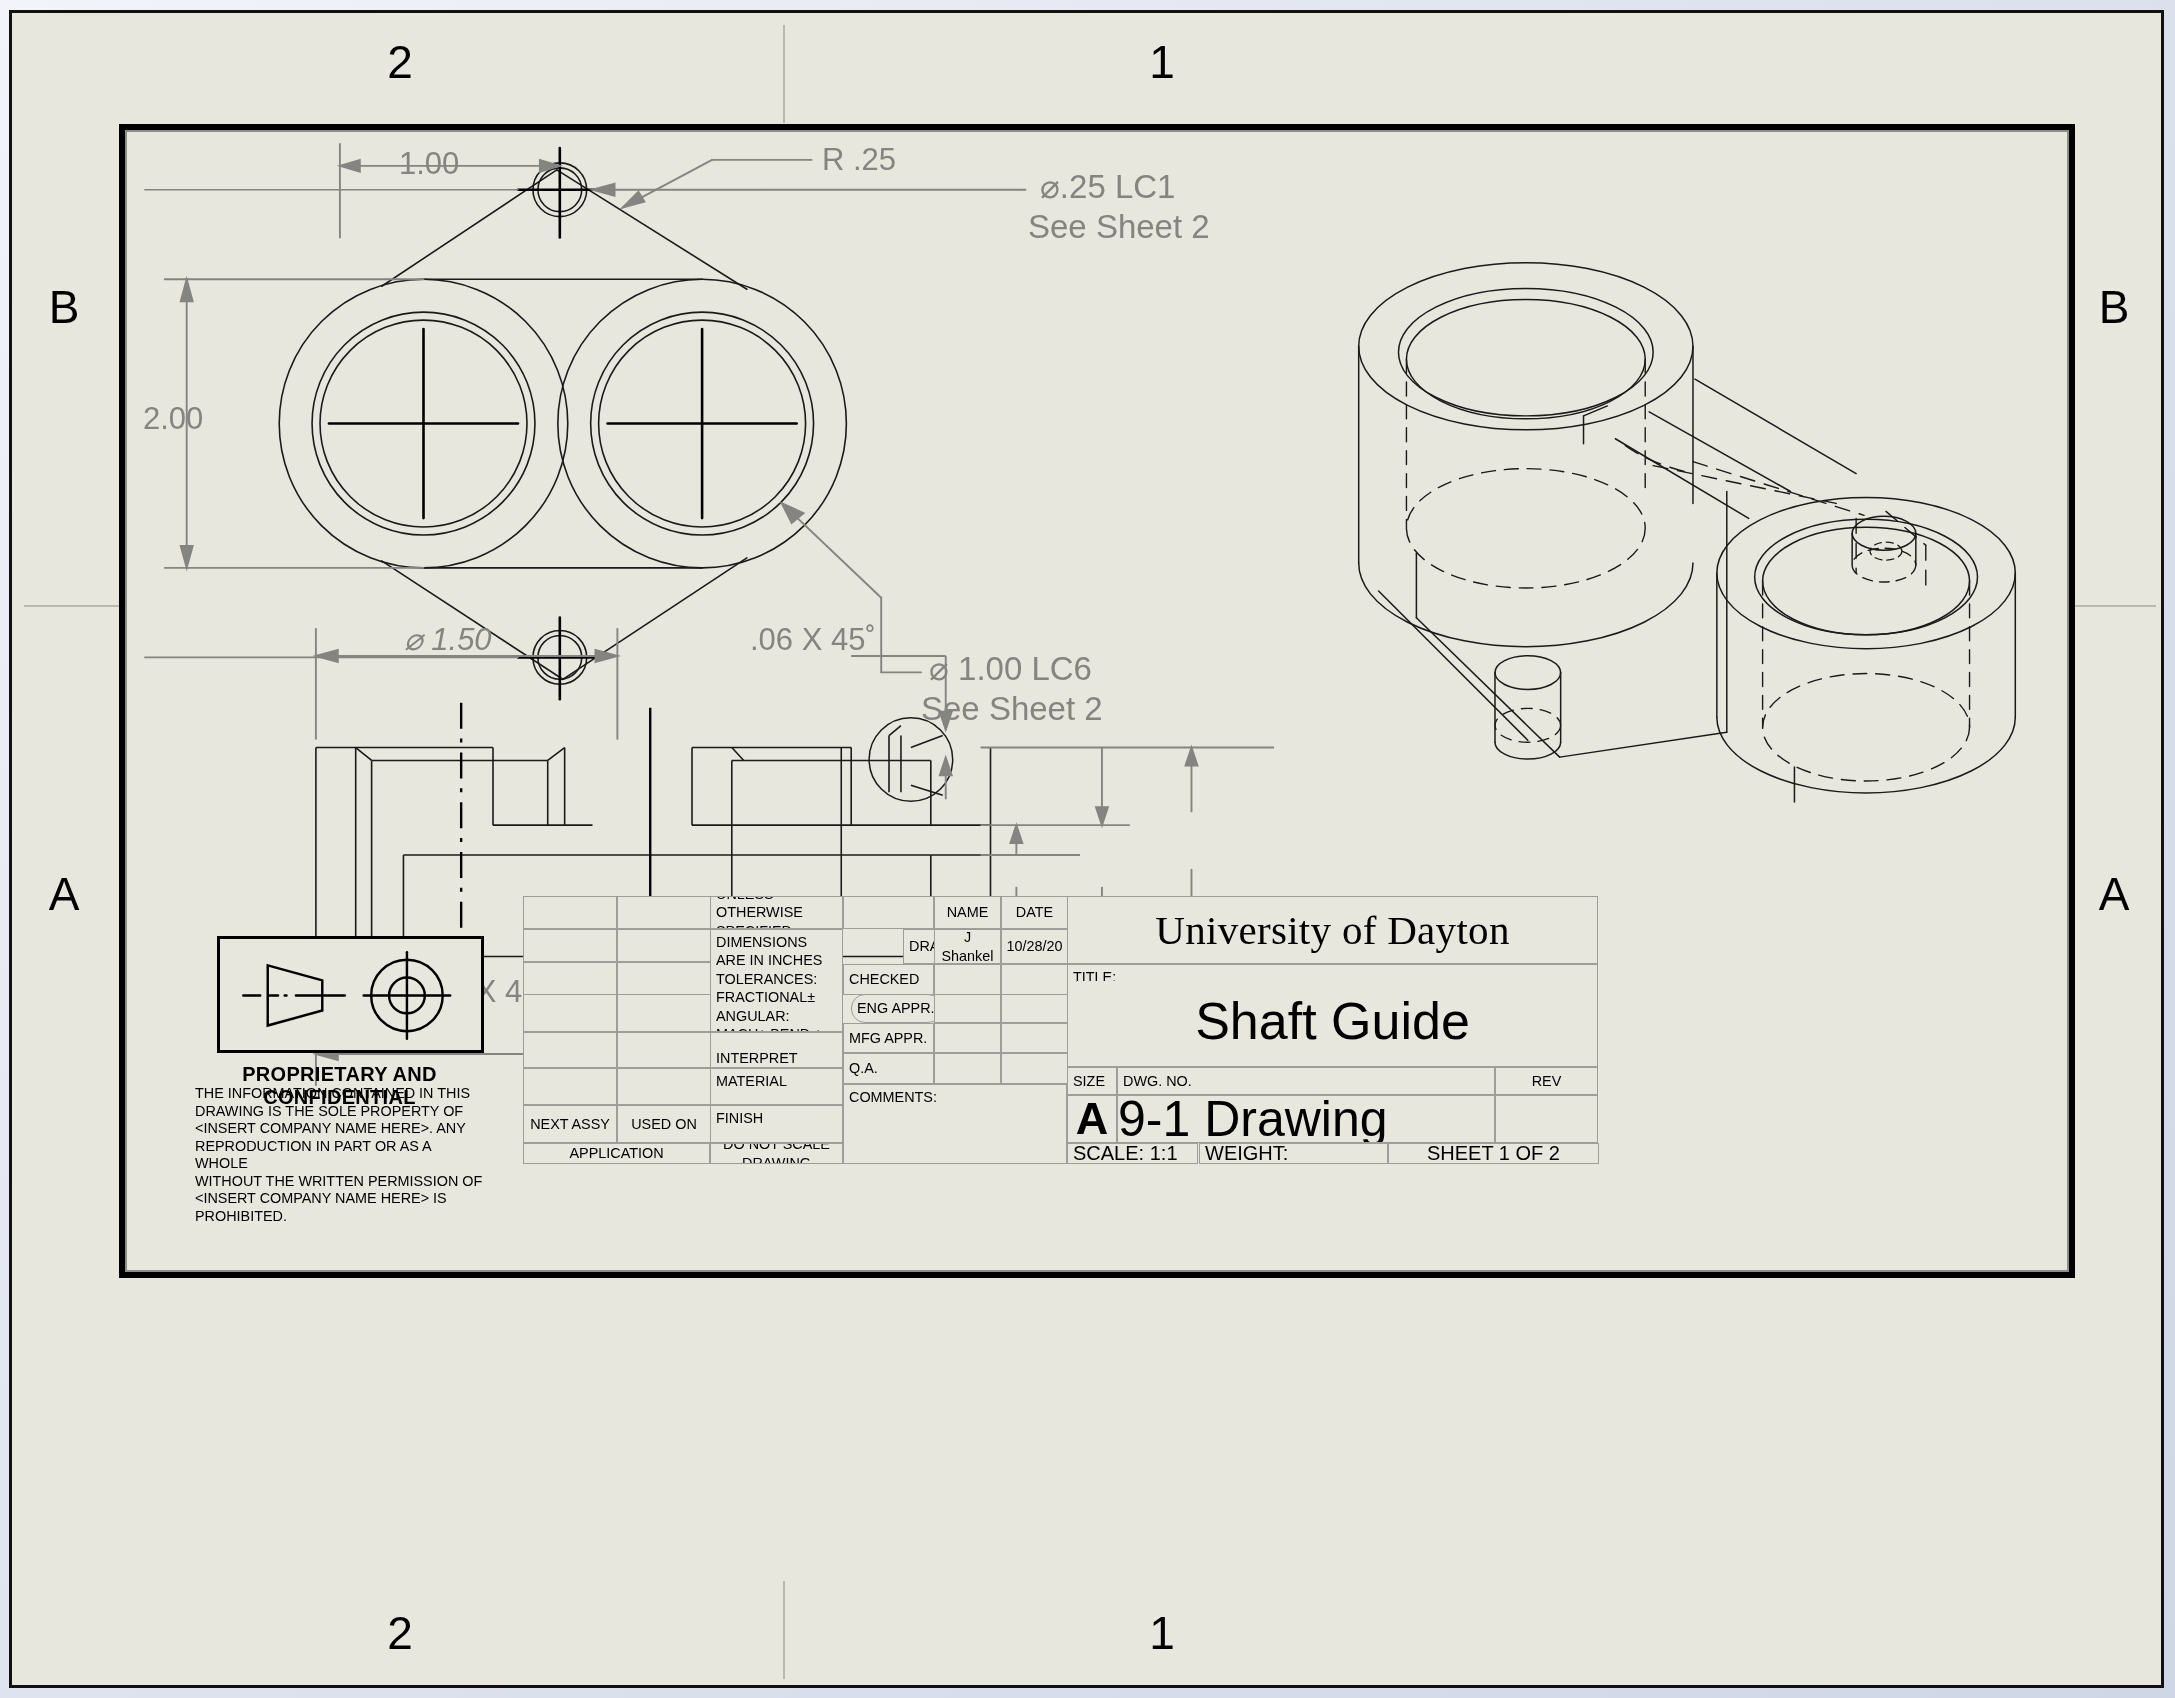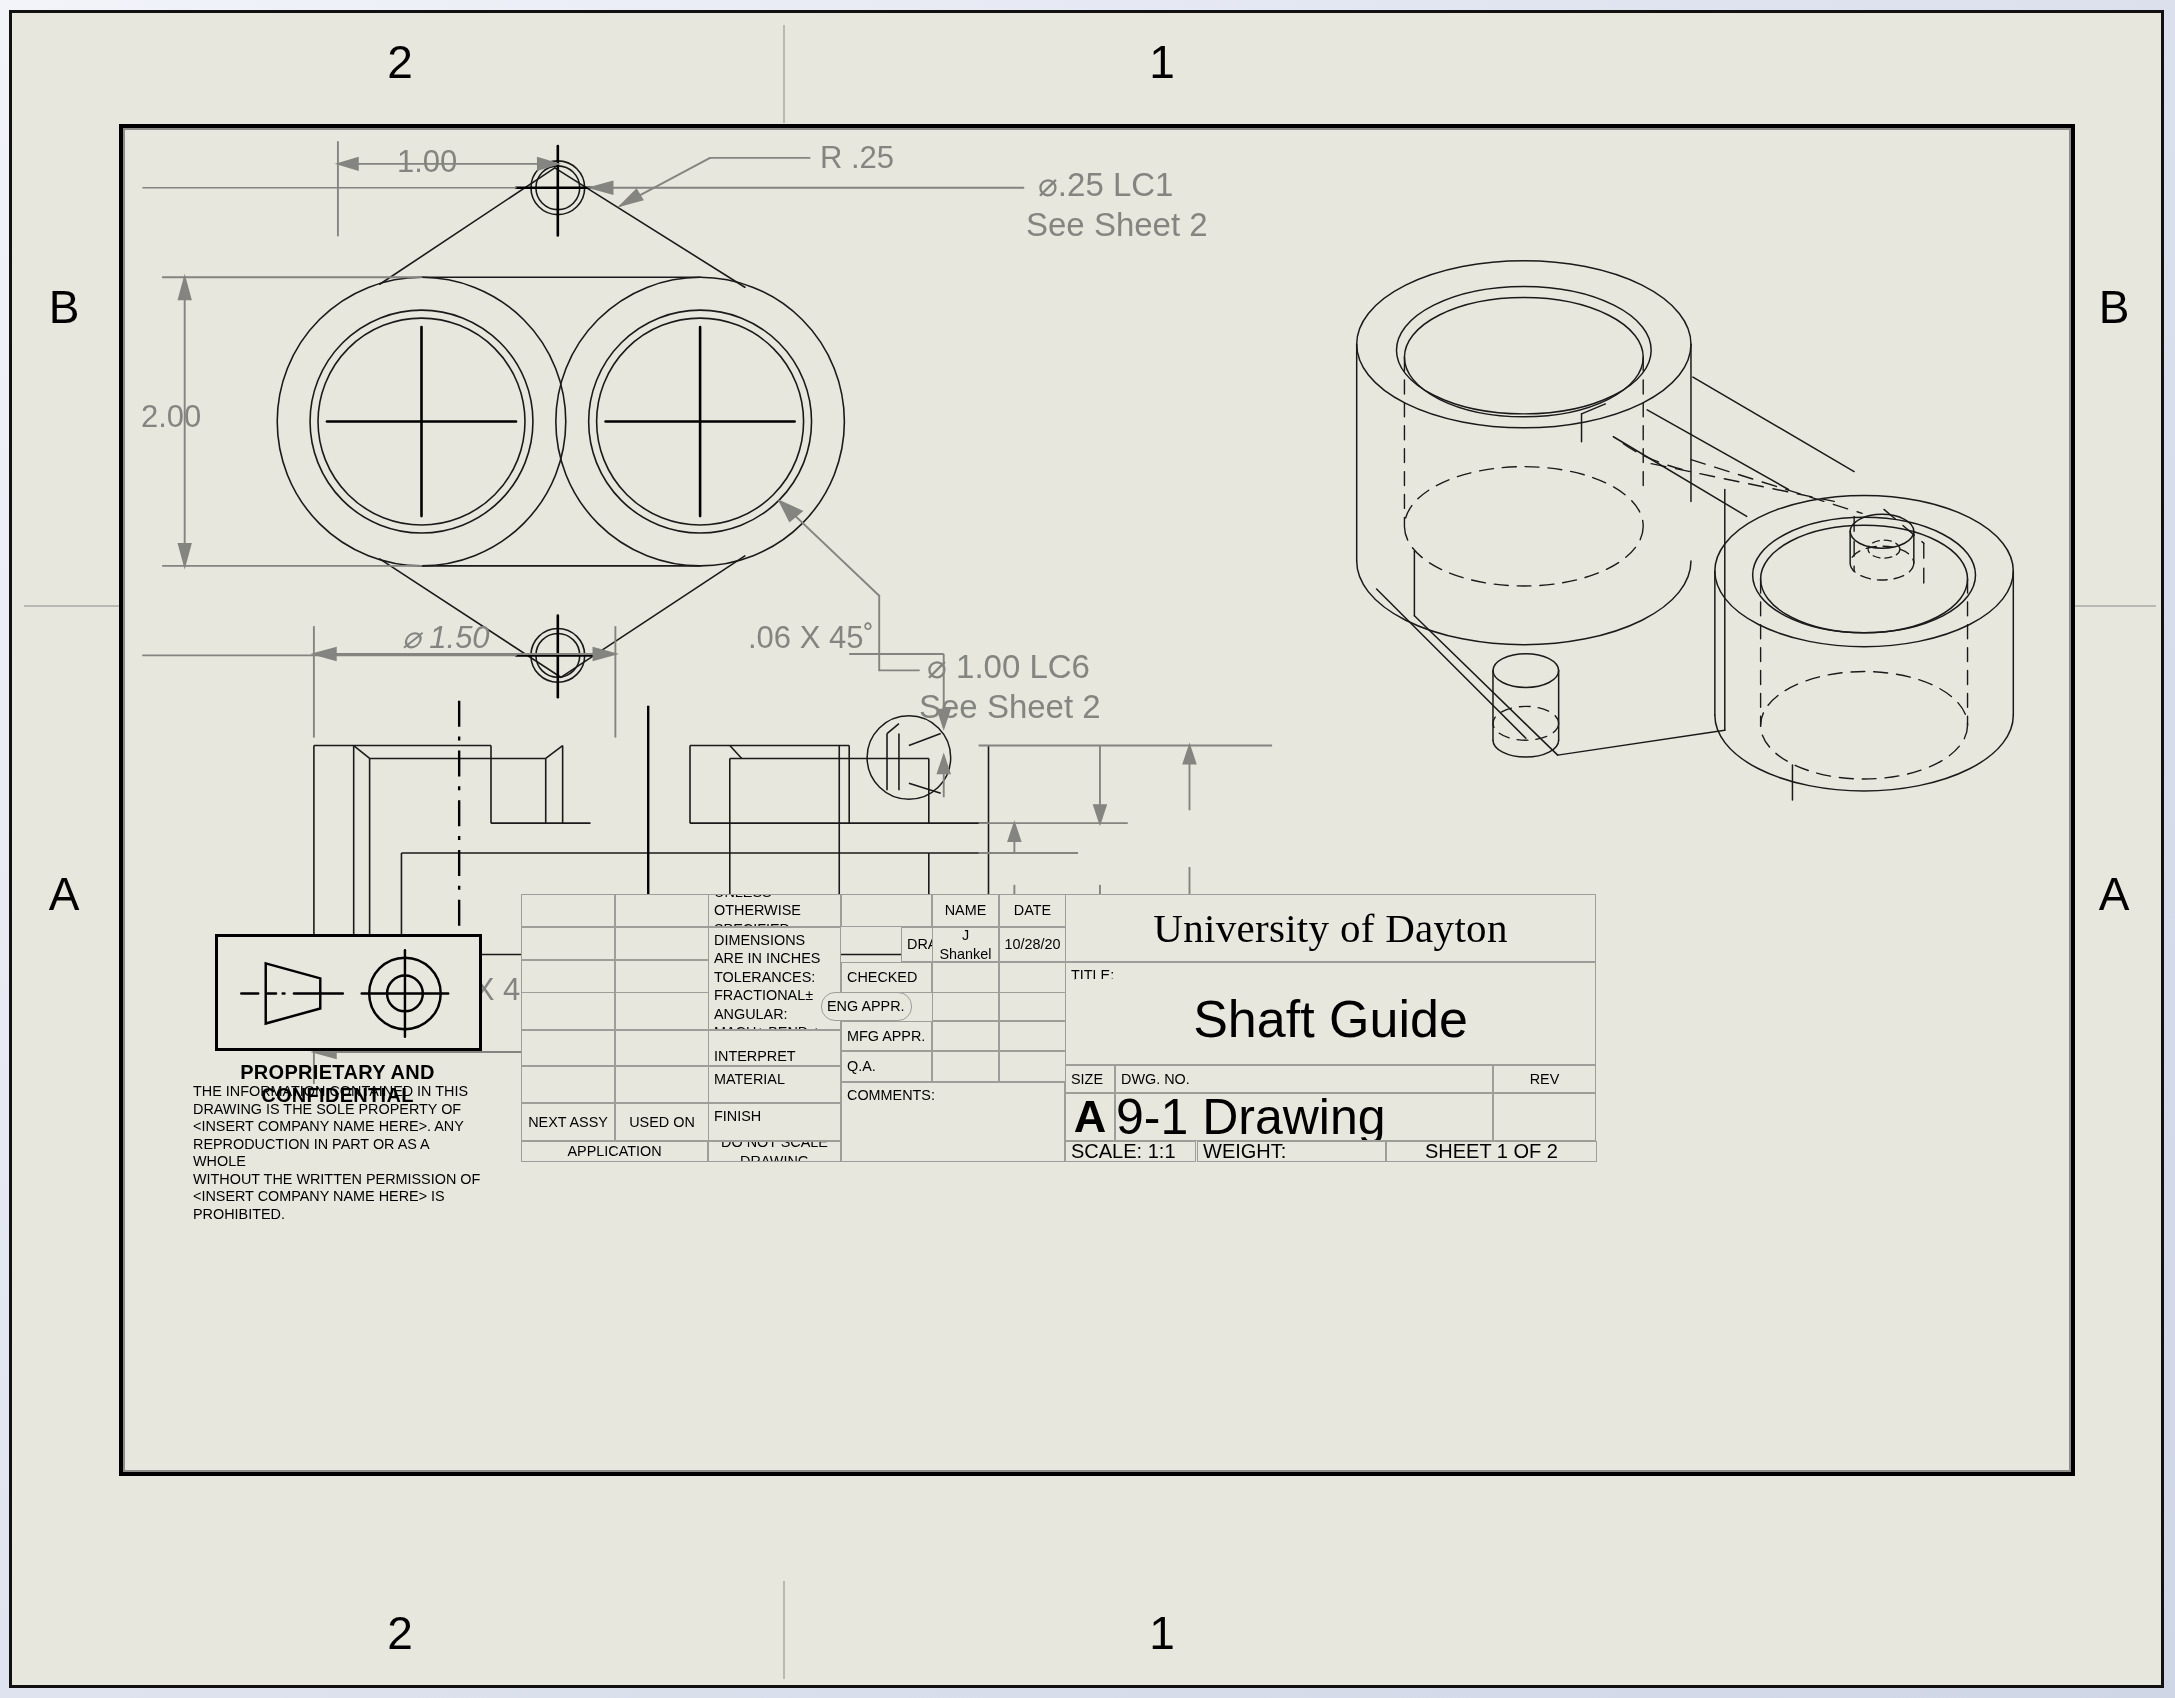--- a/index.html
+++ b/index.html
@@ -33,22 +33,22 @@
     letter-spacing: 0;
   }
 
   
   .margin-divider { position: absolute; background: #b9b9b4; }
 
   
   #frame {
     position: absolute;
     left: 107px; top: 111px;
-    width: 1956px; height: 1352px;
-    border: 4px solid #000000;
+    width: 1956px; height: 1154px;
+    border: 6px solid #000000;
     background: #e7e7de;
   }
   #frame-inner {
     position: absolute;
     left: 0; top: 0; right: 0; bottom: 0;
     border: 2px solid #8d8d8a;
   }
 
   
   .svg-canvas { position: absolute; overflow: visible; }
@@ -439,21 +439,21 @@
       <div class="tb-cell tb-c" style="left:478px; top:18px; width:67px; height:33px;">DATE</div>
 
       <div class="tb-cell tb-l" style="left:336px; top:51px; width:91px; height:35px;margin-left:44px;">DRAWN</div>
       <div class="tb-cell tb-c" style="left:411px; top:51px; width:67px; height:35px;">J Shankel</div>
       <div class="tb-cell tb-c" style="left:478px; top:51px; width:67px; height:35px;">10/28/20</div>
 
       <div class="tb-cell tb-l" style="left:320px; top:86px; width:91px; height:31px;">CHECKED</div>
       <div class="tb-cell tb-c" style="left:411px; top:86px; width:67px; height:31px;"></div>
       <div class="tb-cell tb-c" style="left:478px; top:86px; width:67px; height:31px;"></div>
 
-      <div class="tb-cell tb-l" style="left:300px; top:116px; width:91px; height:29px;border-radius:14px;">ENG APPR.</div>
+      <div class="tb-cell tb-l" style="left:328px; top:116px; width:91px; height:29px;border-radius:14px;">ENG APPR.</div>
       <div class="tb-cell tb-c" style="left:411px; top:116px; width:67px; height:29px;"></div>
       <div class="tb-cell tb-c" style="left:478px; top:116px; width:67px; height:29px;"></div>
 
       <div class="tb-cell tb-l" style="left:320px; top:145px; width:91px; height:30px;">MFG APPR.</div>
       <div class="tb-cell tb-c" style="left:411px; top:145px; width:67px; height:30px;"></div>
       <div class="tb-cell tb-c" style="left:478px; top:145px; width:67px; height:30px;"></div>
 
       <div class="tb-cell tb-l" style="left:320px; top:175px; width:91px; height:31px;">Q.A.</div>
       <div class="tb-cell tb-c" style="left:411px; top:175px; width:67px; height:31px;"></div>
       <div class="tb-cell tb-c" style="left:478px; top:175px; width:67px; height:31px;"></div>

